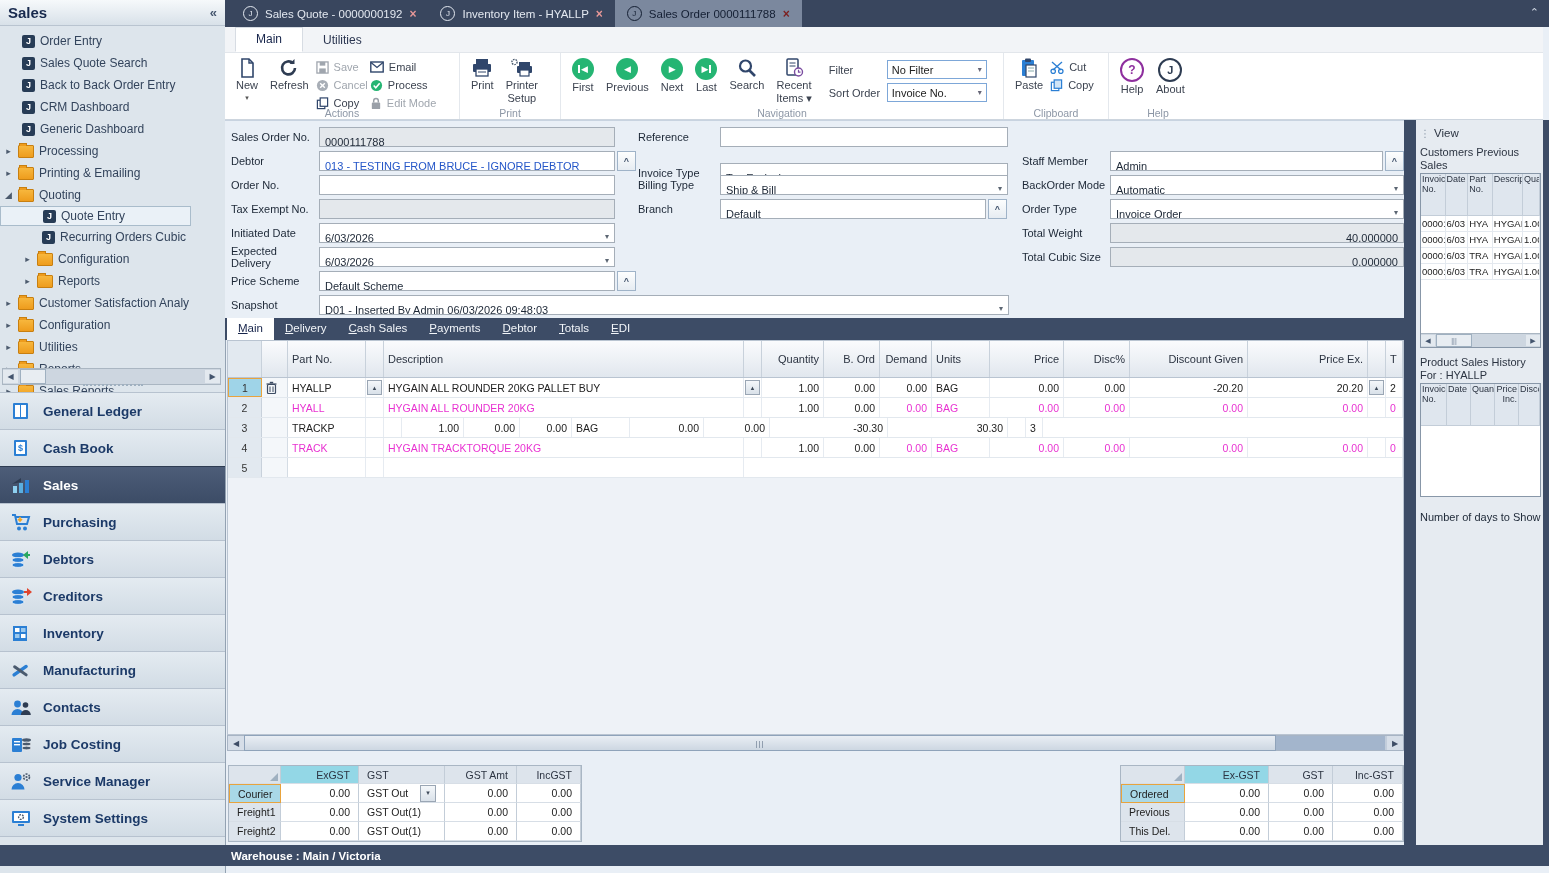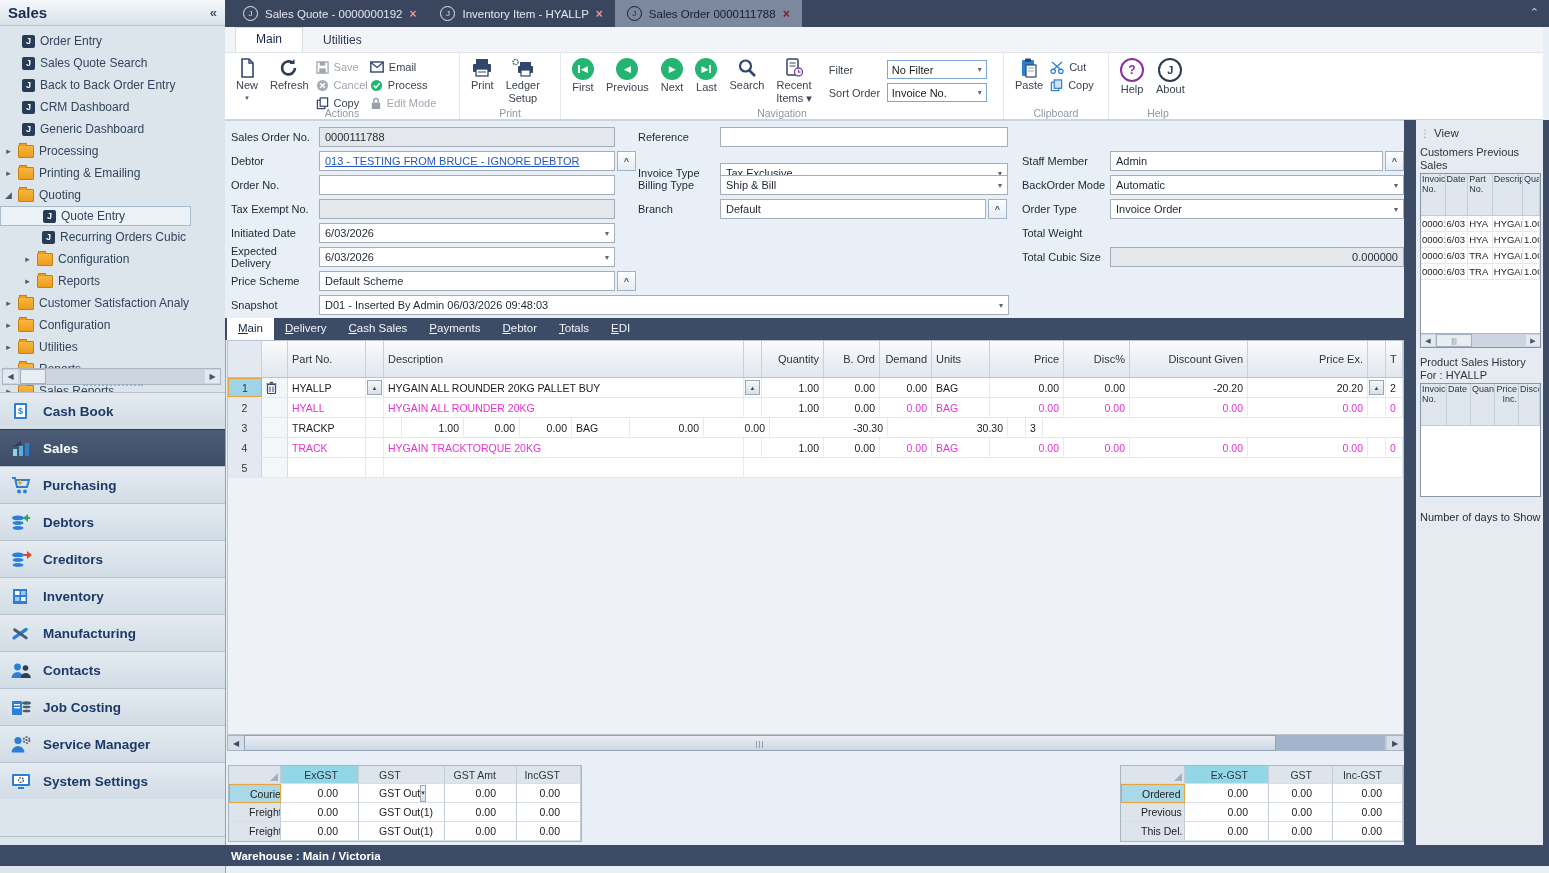--- a/index.html
+++ b/index.html
@@ -56,21 +56,21 @@
        padding:0 4px;font-size:11px;color:#222;box-sizing:border-box}
   .combo .dd{color:#667;font-size:8px}
   .navrow{display:flex;align-items:center;gap:6px;height:21px}
   .navrow .nlabel{width:52px;font-size:11px;color:#3c4350}
   .qcirc{width:20px;height:20px;border-radius:50%;border:2px solid #8e2f9e;color:#8e2f9e;font-weight:bold;font-size:12px;display:flex;align-items:center;justify-content:center}
   .jcirc{width:20px;height:20px;border-radius:50%;border:2px solid #2e3c52;color:#2e3c52;font-weight:bold;font-size:11px;display:flex;align-items:center;justify-content:center}
   
   .formarea{position:absolute;left:225px;top:120px;width:1179px;height:198px;background:#e9eff6;border-top:1px solid #c8d3e0}
   .frow{position:absolute;display:flex;align-items:center;height:20px}
   .flabel{font-size:11px;color:#1c2736}
-  .fld{height:20px;border:1px solid #a5aeb8;background:#fff;display:flex;align-items:center;padding:8px 5px;
+  .fld{height:20px;border:1px solid #a5aeb8;background:#fff;display:flex;padding:8px 5px;
        font-size:11px;color:#1c2736;box-sizing:border-box;white-space:nowrap;overflow:hidden}
   .fld.disf{background:#e4e8ec}
   .fld .dd{margin-left:auto;color:#5c6673;font-size:8px}
   .fld.num{justify-content:flex-end}
   .fld a{color:#2456c8;text-decoration:underline}
   .xbtn{width:19px;height:20px;margin-left:2px;border:1px solid #9fb3c8;background:linear-gradient(#fdfefe,#e6ecf2);
        display:flex;align-items:center;justify-content:center;font-size:9px;font-weight:bold;color:#44556e;box-sizing:border-box}
   
   .subtabs{position:absolute;left:225px;top:318px;width:1179px;height:22px;background:#3d4c66;display:flex;align-items:stretch;padding-left:2px;box-sizing:border-box}
   .subtab{display:inline-block;padding:4px 11px 3px;color:#f2f5f9;font-size:11.5px}
@@ -88,21 +88,21 @@
   .gc.r{justify-content:flex-end}
   .kit{color:#e831d1}
   .ddbtn{width:16px;height:15px;margin:auto 1px;border:1px solid #9aa6b4;background:linear-gradient(#f4f7fa,#d9e1e9);
        display:flex;align-items:center;justify-content:center;font-size:6px;color:#3e4a5a;box-sizing:border-box}
   .hscroll{position:absolute;left:227px;top:735px;width:1177px;height:16px;background:#c2cddb;border:1px solid #a7b4c4;display:flex;align-items:center;box-sizing:border-box}
   .hscroll .sb{width:16px;height:14px;background:#d6dee8;color:#3e4d66;font-size:8px;display:flex;align-items:center;justify-content:center}
   .hscroll .thumb{width:1030px;height:14px;background:linear-gradient(#e9eef4,#cdd7e2);border:1px solid #8fa3ba;display:flex;align-items:center;justify-content:center;color:#6c7c92;font-size:8px;letter-spacing:1px}
   .hscroll .pg{flex:1;height:14px;background:#8ba2c0;opacity:.55;margin-right:2px}
   
   .stable{position:absolute;display:grid;border:1px solid #a9b6c4;background:#fff;font-size:10.5px}
-  .stc{border-right:1px solid #c3cdd8;border-bottom:1px solid #d7dee6;box-sizing:border-box;display:flex;align-items:center;padding:0 20px;height:19px;overflow:hidden;white-space:nowrap}
+  .stc{border-right:1px solid #c3cdd8;border-bottom:1px solid #d7dee6;box-sizing:border-box;display:flex;align-items:center;padding:0 8px;height:19px;overflow:hidden;white-space:nowrap}
   .sth{background:#dde4ec;height:18px;color:#2c3442}
   .sth.hl{background:#93d7e6}
   .rowh{background:#dde4ec}
   .rowh.hl{background:#a9d8e7;border:1px solid #e8a33d}
   .stc.r{justify-content:flex-end}
   .corner{position:relative;background:#dde4ec}
   .corner:after{content:"";position:absolute;right:2px;bottom:2px;border-left:8px solid transparent;border-bottom:8px solid #9fb0c0}
   .gstdd{margin-left:auto;width:14px;height:15px;border:1px solid #9aa6b4;background:linear-gradient(#f4f7fa,#d9e1e9);display:flex;align-items:center;justify-content:center;font-size:7px;color:#3e4a5a}
   
   .statusbar{position:absolute;left:0;top:845px;width:1549px;height:21px;background:#3d4c66;color:#fff;
@@ -219,20 +219,30 @@
   <div class="sscroll">
     <span class="sb">◀</span>
     <span class="thumb"></span>
     <span class="sb" style="margin-left:auto">▶</span>
   </div>
   <div class="sgrip"></div>
   <div class="modules">
     <div class="module">
         <span class="micon">
           <svg viewBox="0 0 24 21">
+            <rect x="4" y="2" width="15" height="16" rx="1" fill="#2b7fd4"></rect>
+            <rect x="6" y="4" width="11" height="12" fill="#fff"></rect>
+            <line x1="11.5" y1="4" x2="11.5" y2="16" stroke="#2b7fd4"></line>
+          </svg>
+        </span>
+        <span>General Ledger</span>
+      </div>
+    <div class="module">
+        <span class="micon">
+          <svg viewBox="0 0 24 21">
             <rect x="5" y="2" width="13" height="16" rx="1" fill="#2b7fd4"></rect>
             <rect x="7" y="4" width="9" height="12" fill="#fff"></rect>
             <text x="11.5" y="13" font-size="9" text-anchor="middle" fill="#2b7fd4" font-family="Liberation Sans,sans-serif">$</text>
           </svg>
         </span>
         <span>Cash Book</span>
       </div>
     <div class="module active">
         <span class="micon">
           <svg viewBox="0 0 24 21">
@@ -447,21 +457,21 @@
         </svg>
       <span>Print</span>
     </div>
     <div class="rbig">
       <svg width="22" height="20" viewBox="0 0 22 20">
           <rect x="8" y="4" width="11" height="4" fill="#30466b"></rect>
           <rect x="6" y="8" width="15" height="7" rx="1" fill="#30466b"></rect>
           <rect x="9" y="12" width="9" height="6" fill="#fff" stroke="#30466b" stroke-width="1.2"></rect>
           <circle cx="3.5" cy="4" r="2.6" fill="none" stroke="#4a5a6e" stroke-width="1.4" stroke-dasharray="1.6 1"></circle>
         </svg>
-      <span>Ledger</span>
+      <span>Printer</span>
       <span>Setup</span>
     </div>
     <span class="glabel">Print</span>
   </div>
   <div class="rgroup" style="width:430px">
     <div class="rbig">
         <span class="gcirc">
           <i class="bar"></i>
           <span>◀</span>
         </span>
@@ -666,20 +676,23 @@
     </div>
   <div class="frow" style="left:797px;top:78px">
       <span class="flabel" style="width:88px">Order Type</span>
       <div class="fld" style="width:294px">
         <span>Invoice Order</span>
         <span class="dd">▾</span>
       </div>
     </div>
   <div class="frow" style="left:797px;top:102px">
       <span class="flabel" style="width:88px">Total Weight</span>
+      <div class="fld disf num" style="width:294px">
+        <span>40.000000</span>
+      </div>
     </div>
   <div class="frow" style="left:797px;top:126px">
       <span class="flabel" style="width:88px">Total Cubic Size</span>
       <div class="fld disf num" style="width:294px">
         <span>0.000000</span>
       </div>
     </div>
 </div>
 
 <div class="subtabs">

